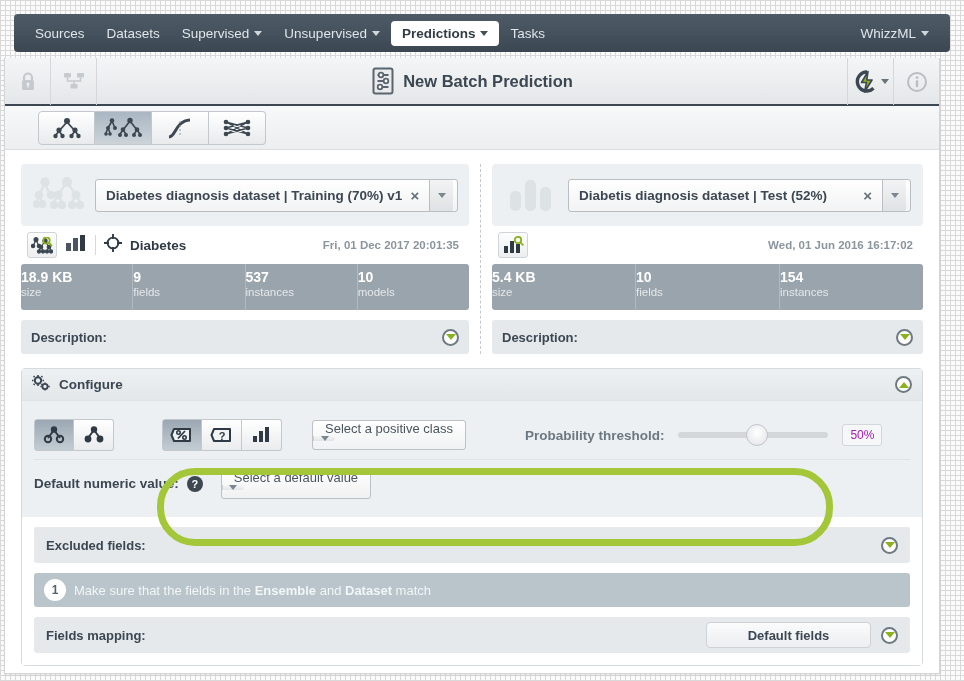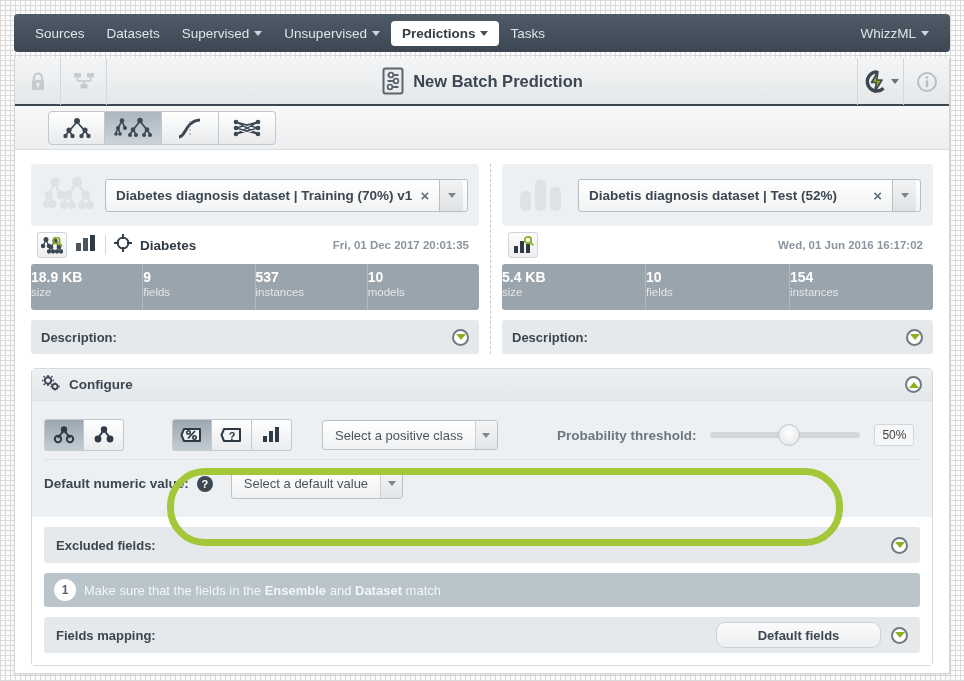--- a/index.html
+++ b/index.html
@@ -29,21 +29,21 @@
   .nav-item.active { background: #ffffff; color: #333c44; font-weight: bold; }
   .caret-down {
     width: 0; height: 0; border-left: 4px solid transparent;
     border-right: 4px solid transparent; border-top: 5px solid currentColor;
     display: inline-block; opacity: .9;
   }
   .nav-spacer { flex: 1; }
 
   
   .card {
-    position: absolute; left: 14px; top: 58px; width: 936px; height: 616px;
+    position: absolute; left: 4px; top: 58px; width: 936px; height: 616px;
     background: #ffffff;
     border: 1px solid #d2d6d9;
     border-top: none;
     box-shadow: 0 1px 2px rgba(0,0,0,.08);
   }
 
   
   .titlebar {
     height: 48px; display: flex; align-items: center;
     background: linear-gradient(180deg, #f4f5f6 0%, #e4e7e9 100%);
@@ -171,35 +171,36 @@
 
   .green-ring {
     position: absolute; left: 152px; top: 410px; width: 676px; height: 78px;
     border: 7px solid #a4c639; border-radius: 38px; pointer-events: none; z-index: 5;
   }
 
   .dropdown {
     height: 30px; display: flex; align-items: stretch;
     border: 1px solid #bcc1c5; border-radius: 3px; background: #fff;
     background: linear-gradient(180deg,#ffffff,#f0f1f2);
+    flex-direction: column;
   }
   .dd-label { padding: 0 12px; display:flex;align-items:center; font-size: 13px; color: #4b555e; white-space: nowrap; }
   .dd-btn { width: 22px; border-left: 1px solid #cdd2d6; display:flex;align-items:center;justify-content:center;
             background: linear-gradient(180deg,#f4f5f6,#e2e5e7); border-radius: 0 2px 2px 0; }
 
   .prob-label { font-size: 13.5px; font-weight: bold; color: #6d7880; padding-left: 27px; }
   .slider { width: 150px; height: 6px; background: #d3d7da; border-radius: 3px; position: relative; }
   .slider-knob {
     position: absolute; left: 68px; top: -8px; width: 22px; height: 22px; border-radius: 50%;
     background: radial-gradient(circle at 50% 40%, #ffffff, #dfe2e4);
     border: 1px solid #c1c6ca; cursor: pointer;
   }
   .prob-val {
     border: 1px solid #d3d7da; border-radius: 3px; padding: 3px 7px;
-    font-size: 12px; color: #404040; background: #f6f7f8;
+    font-size: 12px; color: #a21caf; background: #f6f7f8;
   }
 
   .help-dot {
     width: 16px; height: 16px; border-radius: 50%; background: #3c4752; color: #fff;
     font-size: 11px; font-weight: bold; display:flex;align-items:center;justify-content:center;
   }
   .cfg-label { font-size: 13.5px; font-weight: bold; color: #3c4752; }
 
   .strip {
     margin-top: 10px; height: 36px; background: #e5e9ec; border-radius: 3px;
@@ -209,21 +210,21 @@
   .note-bar {
     margin-top: 10px; height: 34px; background: #b9c4cb; border-radius: 3px;
     display: flex; align-items: center; padding: 0 10px; gap: 8px;
     font-size: 13px; color: #f2f6f8;
   }
   .note-num {
     width: 22px;height:22px;border-radius:50%;background:#ffffff;color:#56616a;
     font-size:12px;font-weight:bold;display:flex;align-items:center;justify-content:center;
   }
   .pill-btn {
-    margin-left: auto; width: 165px; height: 26px; border: 1px solid #cdd2d6; border-radius: 9px;
+    margin-left: auto; width: 165px; height: 26px; border: 1px solid #cdd2d6; border-radius: 4px;
     background: linear-gradient(180deg,#fbfbfc,#eceef0);
     display: flex; align-items: center; justify-content: center;
     font-size: 13px; font-weight: bold; color: #3c4752; cursor: pointer;
   }
 </style>
 </head>
 <body>
 
 <div class="page">
 

